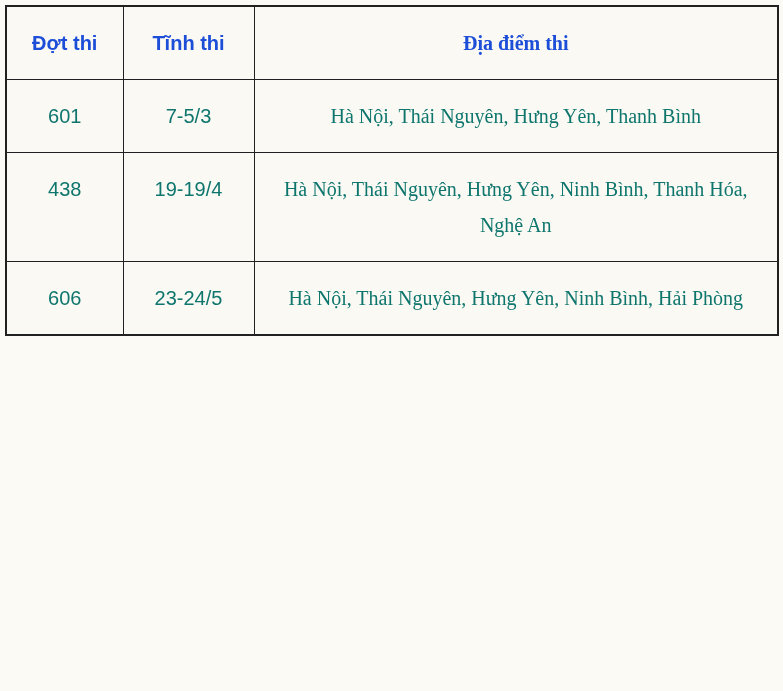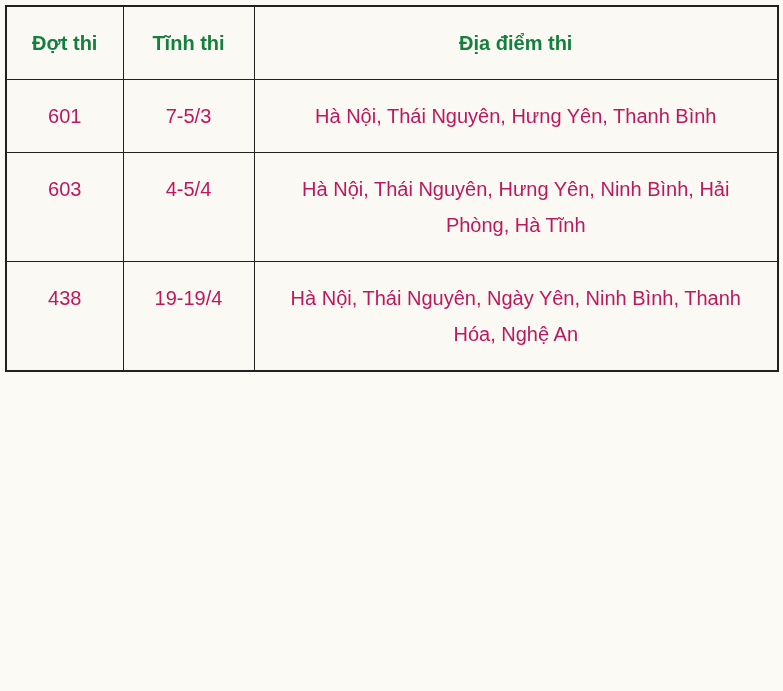--- a/index.html
+++ b/index.html
@@ -20,31 +20,32 @@
     border: 2px solid #212121;
   }
   table.exam-table th,
   table.exam-table td {
     border: 1px solid #212121;
     text-align: center;
     vertical-align: top;
     padding: 18px 10px;
     line-height: 36px;
     font-size: 20px;
-    color: #be185d;
+    color: #0f766e;
     overflow-wrap: break-word;
   }
   table.exam-table th {
     font-weight: bold;
-    color: #15803d;
+    color: #1d4ed8;
   }
   table.exam-table td.c2,
   table.exam-table th.c2 {
     padding-left: 25px;
     padding-right: 25px;
+    font-family: Liberation Serif, serif;
   }
 </style>
 </head>
 <body>
 
 <table class="exam-table">
   <colgroup>
     <col style="width:117px">
     <col style="width:131px">
     <col style="width:524px">
@@ -56,23 +57,23 @@
       <th class="c2">Địa điểm thi</th>
     </tr>
   </thead>
   <tbody id="table-body">
       <tr>
         <td class="c0">601</td>
         <td class="c1">7-5/3</td>
         <td class="c2">Hà Nội, Thái Nguyên, Hưng Yên, Thanh Bình</td>
       </tr>
       <tr>
-        <td class="c0">603</td>
-        <td class="c1">4-5/4</td>
-        <td class="c2">Hà Nội, Thái Nguyên, Hưng Yên, Ninh Bình, Hải Phòng, Hà Tĩnh</td>
+        <td class="c0">438</td>
+        <td class="c1">19-19/4</td>
+        <td class="c2">Hà Nội, Thái Nguyên, Hưng Yên, Ninh Bình, Thanh Hóa, Nghệ An</td>
       </tr>
       <tr>
-        <td class="c0">438</td>
-        <td class="c1">19-19/4</td>
-        <td class="c2">Hà Nội, Thái Nguyên, Ngày Yên, Ninh Bình, Thanh Hóa, Nghệ An</td>
+        <td class="c0">606</td>
+        <td class="c1">23-24/5</td>
+        <td class="c2">Hà Nội, Thái Nguyên, Hưng Yên, Ninh Bình, Hải Phòng</td>
       </tr>
     </tbody>
 </table>
 
 </body></html>

